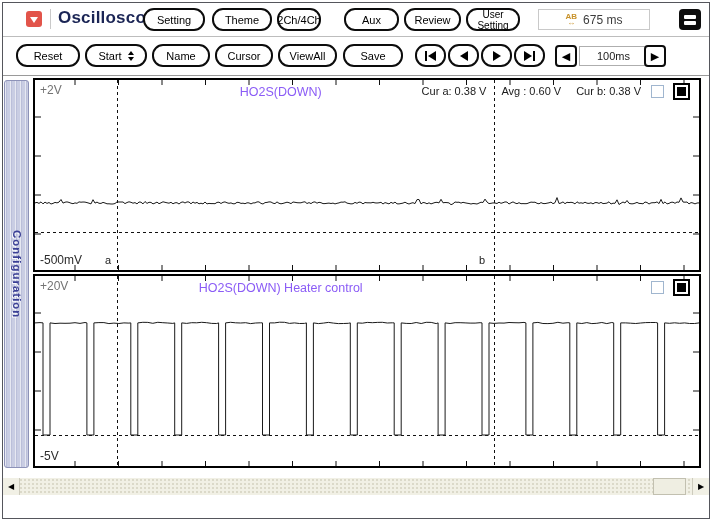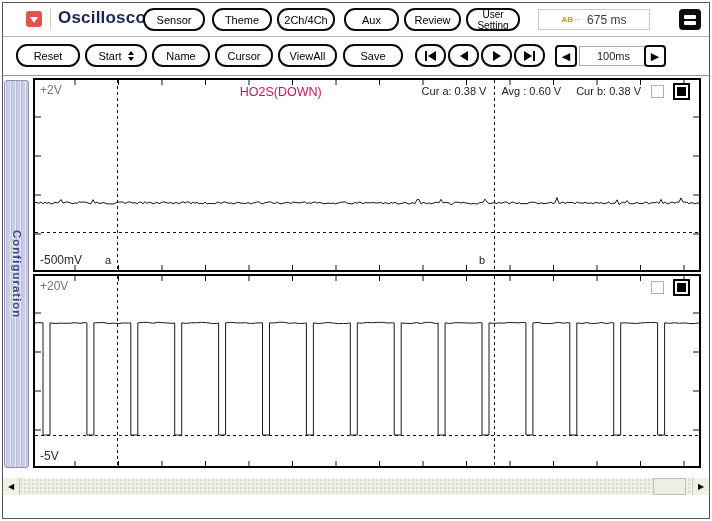--- a/index.html
+++ b/index.html
@@ -11,21 +11,21 @@
 
   
   .dd-icon{position:absolute;left:26px;top:11px;width:16px;height:16px;background:#e2544a;border-radius:3px;z-index:3;display:flex;align-items:center;justify-content:center;cursor:pointer}
   .dd-icon .tri{width:0;height:0;border-top:6px solid #fff;border-left:4px solid transparent;border-right:4px solid transparent;margin-top:1px}
   .vdiv{position:absolute;left:50px;top:9px;width:1px;height:20px;background:#c9c9c9;z-index:3}
   .app-title{position:absolute;left:58px;top:8px;font-size:17px;font-weight:bold;color:#1b2555;z-index:3;letter-spacing:.2px}
   .pill{position:absolute;height:23px;border:2px solid #0c0c0c;border-radius:11px;background:#fff;font-family:"Liberation Sans",sans-serif;font-size:11px;color:#000;text-align:center;z-index:3;cursor:pointer;padding:0 2px;display:flex;align-items:center;justify-content:center}
   .row1{top:8px}
   .row2{top:44px}
   .time-box{position:absolute;left:538px;top:9px;width:112px;height:21px;border:1px solid #c9c9c9;background:#fff;display:flex;align-items:center;justify-content:center;gap:6px;font-size:12px;color:#3c3c3c;z-index:3}
-  .ab{display:flex;align-items:center;line-height:1;color:#c8922a;font-weight:bold}
+  .ab{display:flex;flex-direction:column;align-items:center;line-height:1;color:#c8922a;font-weight:bold}
   .ab .t{font-size:8px}
   .ab .b{font-size:8px;margin-top:-2px}
   .win-icon{position:absolute;left:679px;top:9px;width:22px;height:21px;background:#0d0d0d;border-radius:4px;display:flex;flex-direction:column;justify-content:center;align-items:center;gap:2px;z-index:3;cursor:pointer}
   .win-icon i{display:block;width:12px;height:4px;background:#fff;border-radius:1px}
 
   
   .spin{display:inline-flex;flex-direction:column;gap:2px;margin-left:6px}
   .spin .up{width:0;height:0;border-bottom:4px solid #000;border-left:3.5px solid transparent;border-right:3.5px solid transparent}
   .spin .dn{width:0;height:0;border-top:4px solid #000;border-left:3.5px solid transparent;border-right:3.5px solid transparent}
   .nav{width:31px;display:flex;align-items:center;justify-content:center;gap:1px}
@@ -39,21 +39,21 @@
   .side-tab{position:absolute;left:4px;top:80px;width:25px;height:388px;background:#c9cde3;background-image:repeating-linear-gradient(to right,rgba(255,255,255,.55) 0 1px,rgba(160,165,200,.35) 1px 2px,transparent 2px 5px);border:1px solid #8d92b8;border-radius:3px;display:flex;align-items:center;justify-content:center;z-index:3;cursor:pointer}
   .side-tab span{writing-mode:vertical-rl;font-size:11.5px;font-weight:bold;color:#3a3f95;letter-spacing:1px;text-shadow:1px 1px 0 rgba(255,255,255,.85)}
 
   
   .plot{position:absolute;left:33px;width:668px;height:194px;border:2px solid #000;background:#fff;z-index:3}
   #plot0{top:78px}
   #plot1{top:274px}
   .plot svg{position:absolute;left:0;top:0;width:664px;height:190px;display:block}
   .scale-top{position:absolute;top:3px;left:5px;font-size:12px;color:#737373;z-index:4}
   .scale-bottom{position:absolute;bottom:3px;left:5px;font-size:12px;color:#2b2b2b;z-index:4}
-  .plot-title{position:absolute;top:5px;left:14%;width:46%;text-align:center;font-size:12.5px;color:#be185d;z-index:4}
+  .plot-title{position:absolute;top:5px;left:14%;width:46%;text-align:center;font-size:12.5px;color:#8b5cf6;z-index:4}
   .meas{position:absolute;top:5px;right:58px;display:flex;gap:15px;font-size:11px;color:#1a1a1a;white-space:nowrap;z-index:4}
   .chk{position:absolute;top:5px;right:35px;width:13px;height:13px;border:1px solid #a0b6cf;background:#fff;z-index:4;cursor:pointer}
   .blk{position:absolute;top:3px;right:9px;width:17px;height:17px;border:2px solid #000;background:#fff;z-index:4;display:flex;cursor:pointer}
   .blk i{width:9px;height:9px;background:#000;margin:auto}
   .cursor-label{position:absolute;font-size:11px;color:#222;z-index:4}
 
   
   .hscroll{position:absolute;left:3px;top:478px;width:706px;height:17px;background:#f1f0e5;background-image:radial-gradient(#dbd9c9 1px,transparent 1px);background-size:4px 4px;z-index:3}
   .hs-btn{position:absolute;top:0;width:17px;height:17px;background:#f1f0e5;display:flex;align-items:center;justify-content:center;font-size:8px;color:#000;cursor:pointer}
   .hs-left{left:0;border-right:1px solid #cdcbbd}
@@ -68,23 +68,23 @@
   <div class="frame"></div>
   <div class="sep1"></div>
   <div class="sep2"></div>
 
   <div class="dd-icon">
       <div class="tri"></div>
     </div>
   <div class="vdiv"></div>
   <span class="app-title">Oscilloscope</span>
 
-  <button class="pill row1" style="left:143px;width:62px">Sensor</button>
+  <button class="pill row1" style="left:143px;width:62px">Setting</button>
   <button class="pill row1" style="left:212px;width:60px">Theme</button>
-  <button class="pill row1" style="left:277px;width:58px">2Ch/4Ch</button>
+  <button class="pill row1" style="left:277px;width:44px">2Ch/4Ch</button>
   <button class="pill row1" style="left:344px;width:55px">Aux</button>
   <button class="pill row1" style="left:404px;width:57px">Review</button>
   <button class="pill row1" style="left:466px;width:54px;font-size:10px">User Setting</button>
 
   <div class="time-box">
     <span class="ab">
       <span class="t">AB</span>
       <span class="b">↔</span>
     </span>
     <span>675 ms</span>
@@ -230,20 +230,21 @@
         <line x1="0" y1="115" x2="6" y2="115" stroke="#111" stroke-width="1"></line>
         <line x1="658" y1="115" x2="664" y2="115" stroke="#111" stroke-width="1"></line>
         <line x1="0" y1="154" x2="6" y2="154" stroke="#111" stroke-width="1"></line>
         <line x1="658" y1="154" x2="664" y2="154" stroke="#111" stroke-width="1"></line>
         <line x1="0" y1="159.5" x2="664" y2="159.5" stroke="#111" stroke-width="1" stroke-dasharray="3 3"></line>
         <line x1="82.5" y1="0" x2="82.5" y2="190" stroke="#111" stroke-width="1" stroke-dasharray="3 3"></line>
         <line x1="459.5" y1="0" x2="459.5" y2="190" stroke="#111" stroke-width="1" stroke-dasharray="3 3"></line>
         <path d="M0 46.9 L5 46.6 L8.0 46.9 L8.0 159.0 L15.0 159.0 L15.0 46.9 L20 47.5 L25 47.2 L30 47.3 L35 47.2 L40 46.7 L45 47.4 L50 46.5 L51.9 46.9 L51.9 159.0 L58.9 159.0 L58.9 46.9 L63.9 46.6 L68.9 46.6 L73.9 47.6 L78.9 47.1 L83.9 47.5 L88.9 46.9 L93.9 47.1 L95.8 46.9 L95.8 159.0 L102.8 159.0 L102.8 46.9 L107.8 46.3 L112.8 46.4 L117.8 47.3 L122.8 46.3 L127.8 46.7 L132.8 47.0 L137.8 47.4 L139.7 46.9 L139.7 159.0 L146.7 159.0 L146.7 46.9 L151.7 47.4 L156.7 46.7 L161.7 46.8 L166.7 46.3 L171.7 46.7 L176.7 47.4 L181.7 47.5 L183.6 46.9 L183.6 159.0 L190.6 159.0 L190.6 46.9 L195.6 46.3 L200.6 46.8 L205.6 47.0 L210.6 46.7 L215.6 47.6 L220.6 47.0 L225.6 46.8 L227.5 46.9 L227.5 159.0 L234.5 159.0 L234.5 46.9 L239.5 46.9 L244.5 46.2 L249.5 46.3 L254.5 47.4 L259.5 46.9 L264.5 47.5 L269.5 47.4 L271.4 46.9 L271.4 159.0 L278.4 159.0 L278.4 46.9 L283.4 47.6 L288.4 47.1 L293.4 46.4 L298.4 47.1 L303.4 47.6 L308.4 47.5 L313.4 47.3 L315.3 46.9 L315.3 159.0 L322.3 159.0 L322.3 46.9 L327.3 47.2 L332.3 46.4 L337.3 46.7 L342.3 46.4 L347.3 46.3 L352.3 47.0 L357.3 46.8 L359.2 46.9 L359.2 159.0 L366.2 159.0 L366.2 46.9 L371.2 47.4 L376.2 47.5 L381.2 46.5 L386.2 47.5 L391.2 46.3 L396.2 46.4 L401.2 47.6 L403.1 46.9 L403.1 159.0 L410.1 159.0 L410.1 46.9 L415.09999999999997 47.5 L420.09999999999997 46.7 L425.09999999999997 46.7 L430.09999999999997 46.9 L435.09999999999997 47.1 L440.09999999999997 47.1 L445.09999999999997 46.7 L447.0 46.9 L447.0 159.0 L454.0 159.0 L454.0 46.9 L459 47.4 L464 47.0 L469 47.1 L474 46.5 L479 46.7 L484 46.8 L489 46.4 L490.9 46.9 L490.9 159.0 L497.9 159.0 L497.9 46.9 L502.9 46.4 L507.9 47.5 L512.9 47.6 L517.9 47.3 L522.9 46.3 L527.9 47.2 L532.9 46.7 L534.8 46.9 L534.8 159.0 L541.8 159.0 L541.8 46.9 L546.8 47.5 L551.8 46.6 L556.8 47.6 L561.8 47.3 L566.8 46.5 L571.8 47.6 L576.8 46.5 L578.7 46.9 L578.7 159.0 L585.7 159.0 L585.7 46.9 L590.6999999999999 46.9 L595.6999999999999 47.2 L600.6999999999999 47.5 L605.6999999999999 47.0 L610.6999999999999 46.6 L615.6999999999999 46.5 L620.6999999999999 46.5 L622.6 46.9 L622.6 159.0 L629.6 159.0 L629.6 46.9 L634.6 47.3 L639.6 46.8 L644.6 47.3 L649.6 46.9 L654.6 47.5 L659.6 47.5 L664.0 46.9" fill="none" stroke="#1a1a1a" stroke-width="1"></path>
       </svg>
     <span class="scale-top">+20V</span>
+    <span class="plot-title">HO2S(DOWN) Heater control</span>
     <span class="chk"></span>
     <span class="blk">
         <i></i>
       </span>
     <span class="scale-bottom">-5V</span>
   </div>
 
   <div class="hscroll">
     <div class="hs-btn hs-left">◀</div>
     <div class="hs-thumb"></div>

